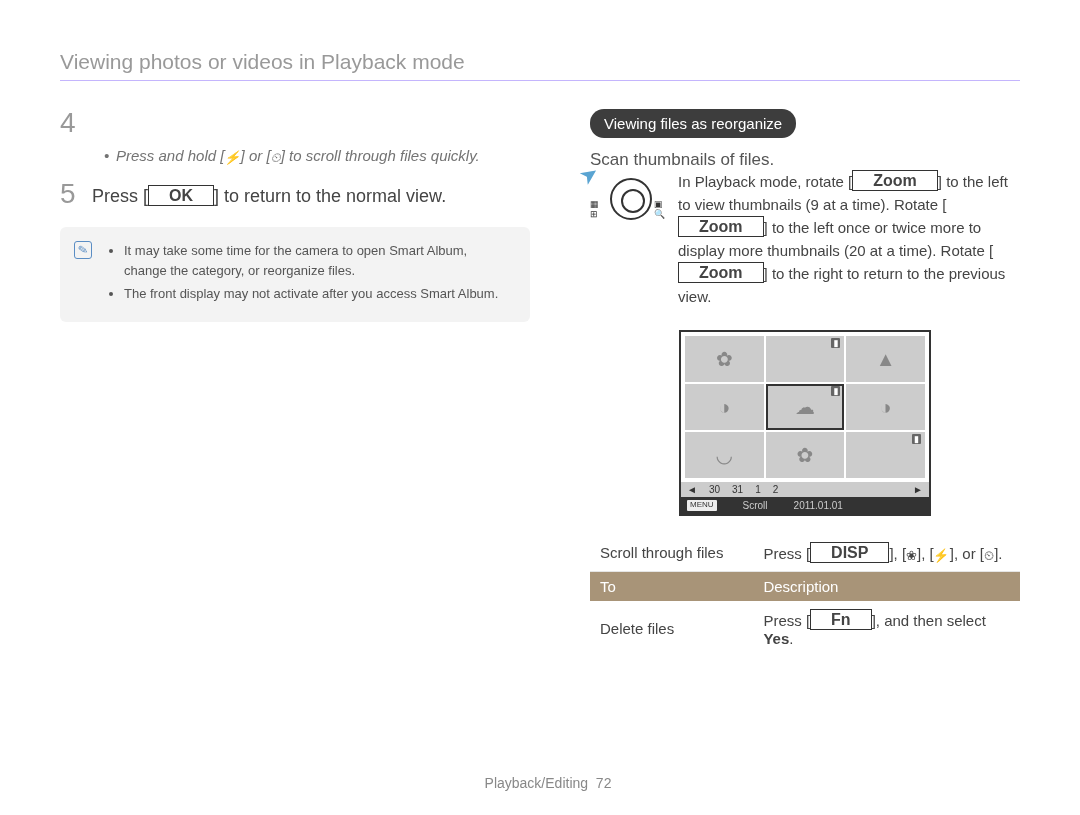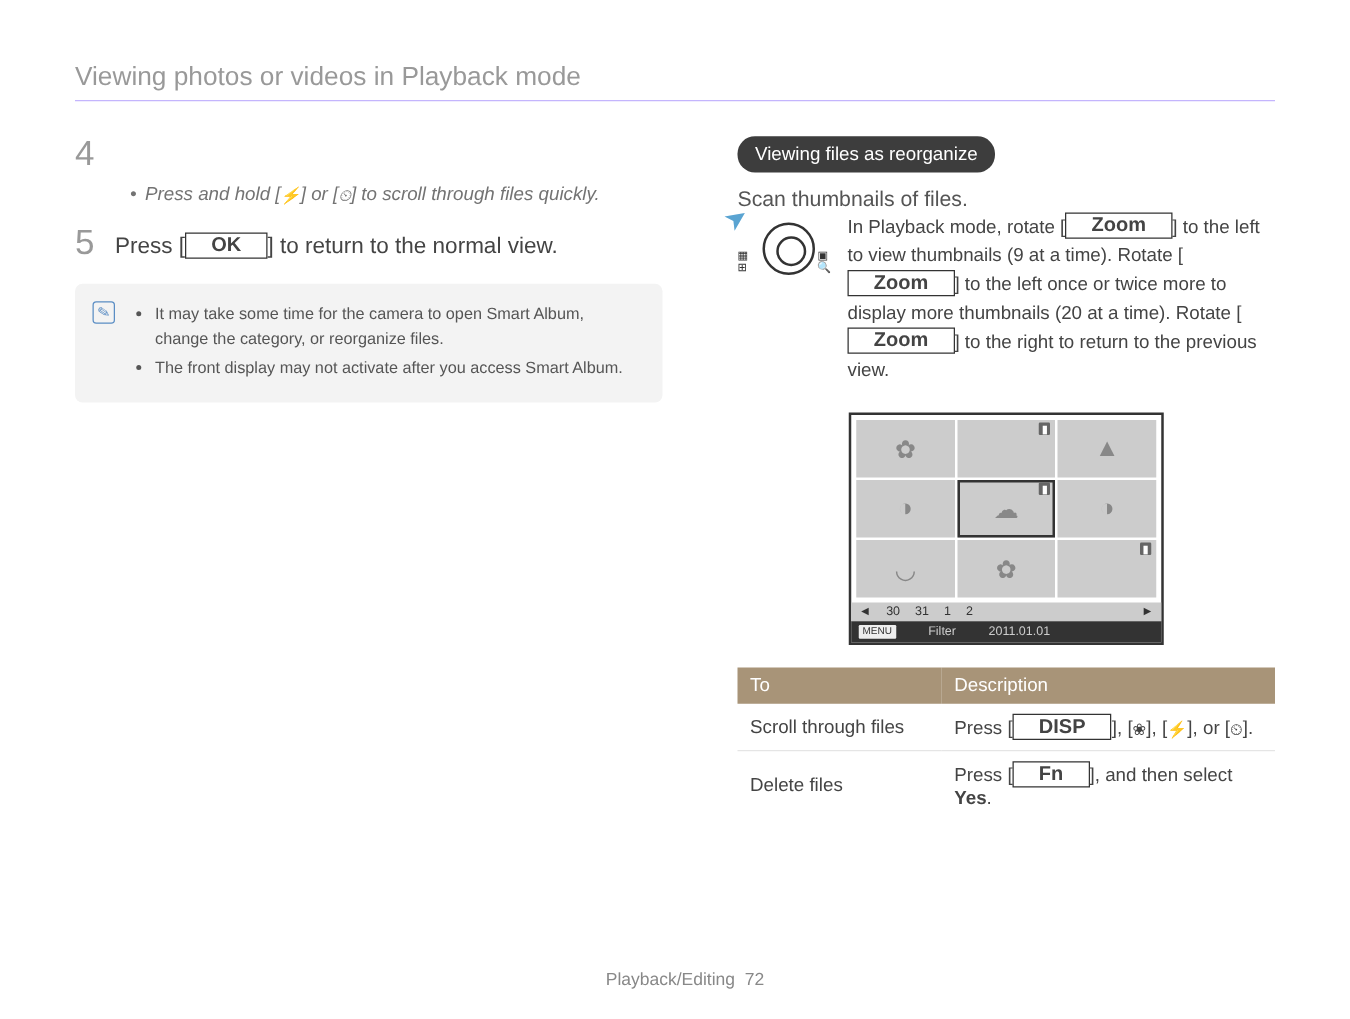--- a/index.html
+++ b/index.html
@@ -336,36 +336,36 @@
       <div class="thumb-bar">
         <span>◄</span>
         <span>30</span>
         <span>31</span>
         <span>1</span>
         <span>2</span>
         <span style="margin-left:auto">►</span>
       </div>
       <div class="thumb-bar2">
         <span class="menu">MENU</span>
-        <span>Filter</span>
+        <span>Scroll</span>
         <span>2011.01.01</span>
       </div>
     </div>
 
     <table class="action-table">
       <tbody>
           <tr>
-        <th style="width:38%">To</th>
-        <th>Description</th>
-      </tr>
-      <tr>
         <td>Scroll through files</td>
         <td>
           <span>Press [</span><span class="btn-label">DISP</span><span>], [</span><span class="icon-box">❀</span><span>], [</span><span class="icon-box">⚡</span><span>], or [</span><span class="icon-box">⏲</span><span>].</span>
         </td>
+      </tr>
+      <tr>
+        <th style="width:38%">To</th>
+        <th>Description</th>
       </tr>
       <tr class="last">
         <td>Delete files</td>
         <td>
           <span>Press [</span><span class="btn-label">Fn</span><span>], and then select </span><b>Yes</b><span>.</span>
         </td>
       </tr>
     </tbody>
       </table>
 

